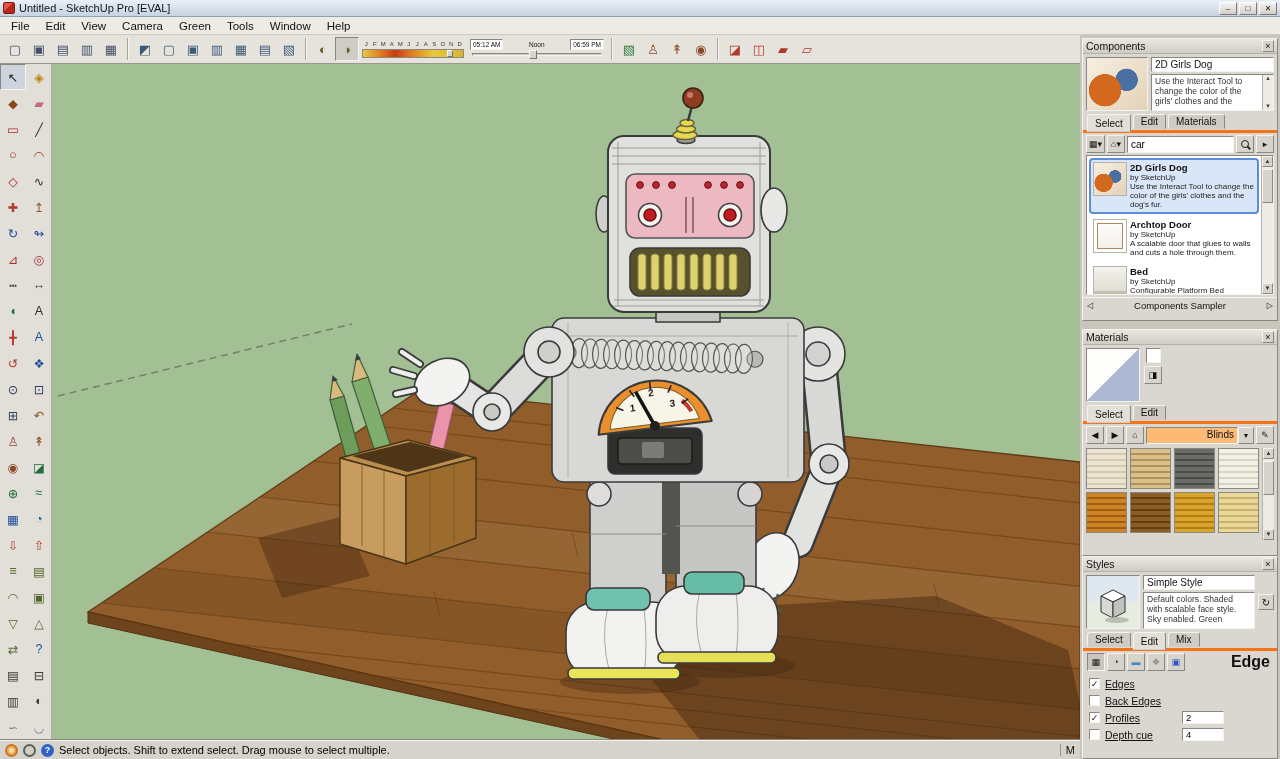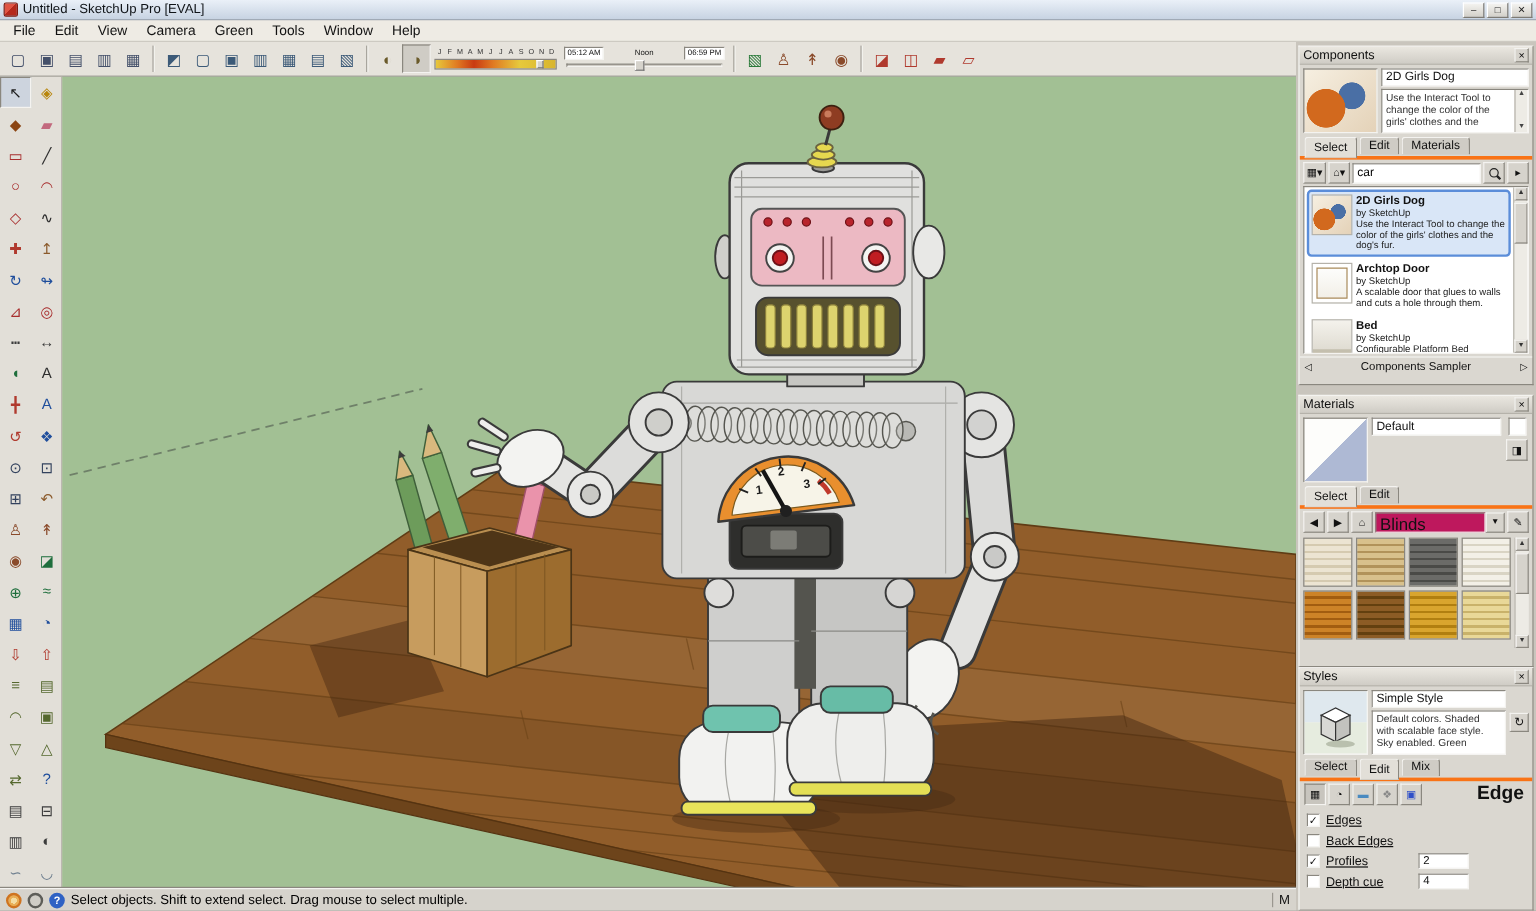--- a/index.html
+++ b/index.html
@@ -107,21 +107,21 @@
   .cdesc{font-size:8px;color:#222;line-height:1.15;}
   .pfooter{height:15px;display:flex;align-items:center;gap:2px;margin-top:2px;border-top:1px solid #f4f3f0;padding:0 2px;font-size:9.5px;}
   .pfooter .ftext{flex:1;text-align:center;}
   .farrow{font-size:8px;padding:0 2px;}
 
   
   .mthumb{width:54px;height:54px;flex:0 0 auto;border:1px solid;border-color:#8a877f #f4f3f0 #f4f3f0 #8a877f;background:linear-gradient(135deg,#fdfdfb 49.5%,#aeb9d4 50%);}
   .mside{display:flex;flex-direction:column;gap:3px;align-items:center;width:20px;}
   .mswatch{width:15px;height:15px;background:#fff;border:1px solid;border-color:#8a877f #f4f3f0 #f4f3f0 #8a877f;}
   .combo{flex:1;display:flex;height:17px;}
-  .combo-text{flex:1;background:#be185d;border:1px solid;border-color:#8a877f #f4f3f0 #f4f3f0 #8a877f;font-size:14px;padding:1px 3px;}
+  .combo-text{flex:1;background:#fdba74;border:1px solid;border-color:#8a877f #f4f3f0 #f4f3f0 #8a877f;font-size:10px;padding:1px 3px;text-align:right;}
   .combo-btn{width:16px;background:#d6d3cc;border:1px solid;border-color:#f4f3f0 #8a877f #8a877f #f4f3f0;font-size:7px;text-align:center;line-height:15px;}
   #mat-swatch-area{position:relative;margin:2px 3px;height:92px;padding-right:13px;}
   #mat-grid{display:grid;grid-template-columns:repeat(4,41px);grid-auto-rows:41px;gap:3px;}
   .swatch{border:1px solid #8a877f;}
 
   
   .sthumb{width:54px;height:54px;flex:0 0 auto;border:1px solid;border-color:#8a877f #f4f3f0 #f4f3f0 #8a877f;background:#f4f6f2;}
   #styles-iconrow{display:flex;align-items:center;gap:2px;padding:2px 4px;}
   .edge-label{margin-left:auto;font-weight:bold;font-size:16px;padding-right:3px;}
   #styles-rows{padding:2px 6px;}
@@ -551,23 +551,20 @@
       </div>
     </div>
 
     <div class="panel" id="panel-materials">
       <div class="ptitle">
         <span>Materials</span>
         <span class="pclose">×</span>
       </div>
       <div class="preview-row">
         <div class="mthumb"></div>
-        <div class="pv-right">
-          <div class="namebox">Default</div>
-        </div>
         <div class="mside">
           <span class="mswatch"></span>
           <span class="minibtn">◨</span>
         </div>
       </div>
       <div class="tabs">
         <span class="tab active">Select</span>
         <span class="tab">Edit</span>
       </div>
       <div class="ctl-row">

